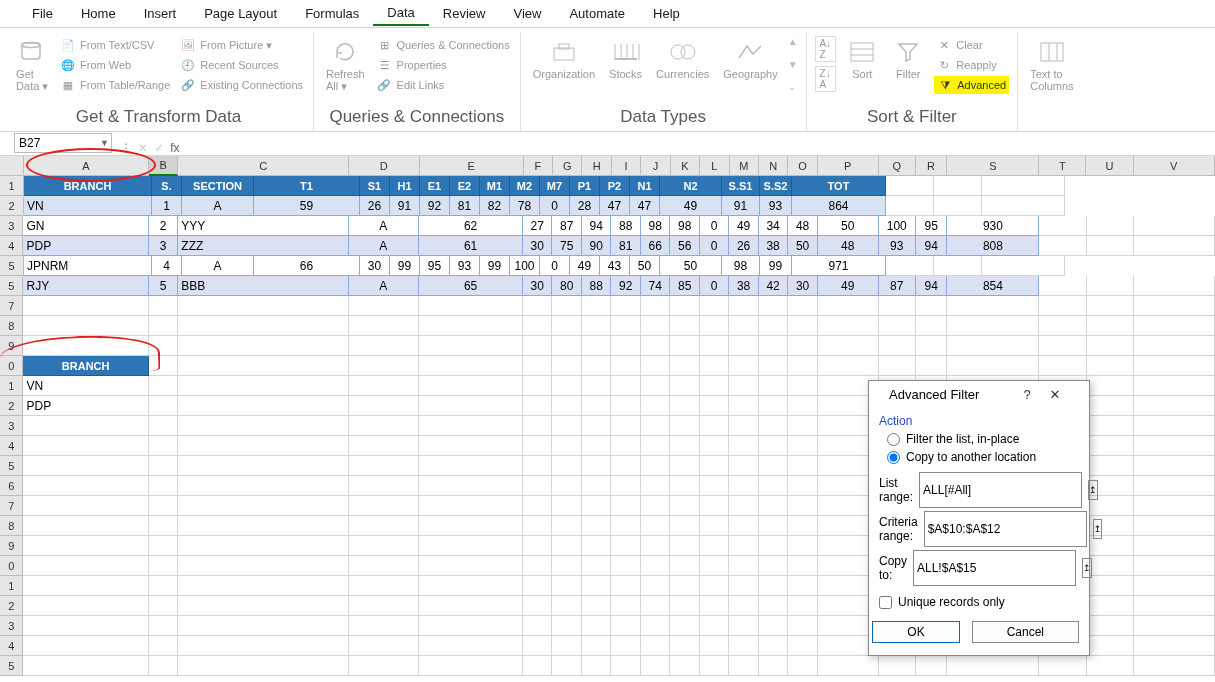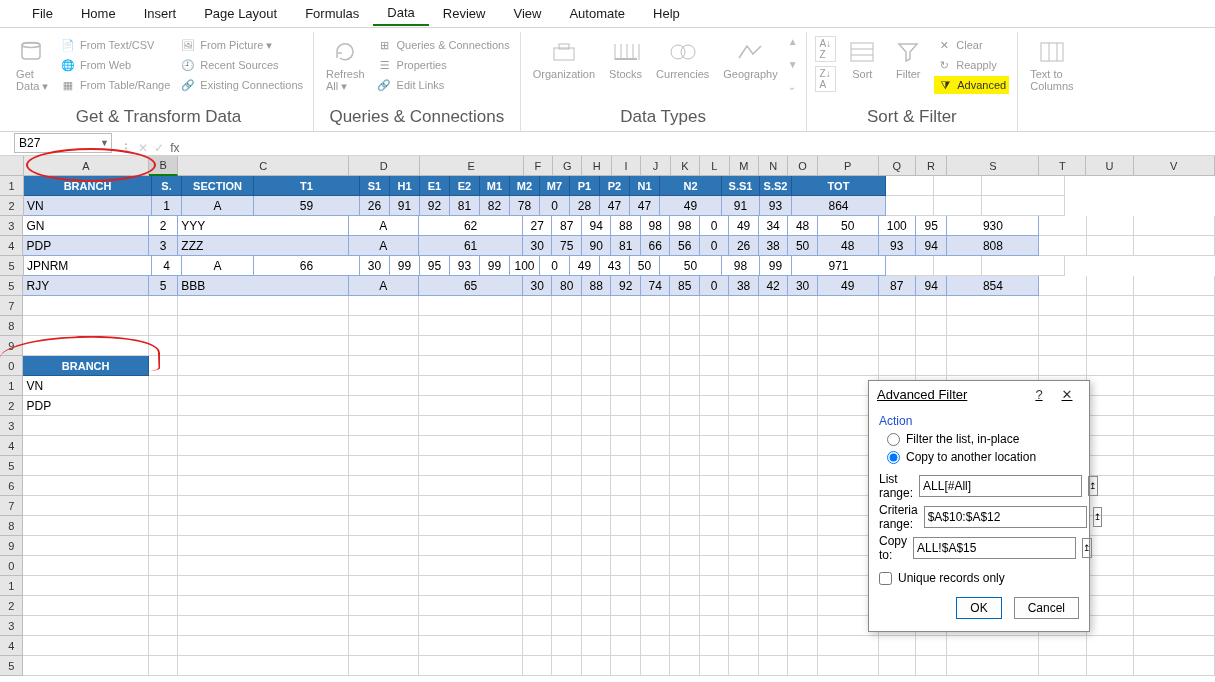--- a/index.html
+++ b/index.html
@@ -56,35 +56,35 @@
 .tbeven { background: #fff; }
 .tblcell { border-right: 1px solid #8ea9db; border-bottom: 1px solid #8ea9db; }
 .ctr { justify-content: center; }
 
 
 .redmark1 { position: absolute; left: 26px; top: 148px; width: 130px; height: 34px; border: 2px solid #e02020; border-radius: 50%; pointer-events: none; z-index: 50; }
 .redmark2 { position: absolute; left: 0px; top: 336px; width: 160px; height: 38px; border: 2px solid #e02020; border-radius: 50% 50% 10% 10%; border-bottom: none; border-left: none; pointer-events: none; z-index: 50; transform: rotate(-2deg); }
 
 
 .dialog { position: absolute; left: 868px; top: 380px; width: 222px; background: #fff; border: 1px solid #888; box-shadow: 2px 2px 8px rgba(0,0,0,0.25); z-index: 100; font-size: 12px; }
-.dlg-title { display: flex; align-items: center; padding: 6px 8px; font-size: 13px; text-decoration: underline; }
+.dlg-title { display: flex; align-items: center; padding: 6px 20px; font-size: 13px; }
 .dlg-title .ttxt { flex: 1; }
 .dlg-title .hbtn { width: 28px; text-align: center; color: #333; font-size: 13px; }
 .dlg-body { padding: 4px 10px 8px 10px; }
 .dlg-section { margin-bottom: 6px; }
 .dlg-label { color: #1d4ed8; padding: 2px 0; }
 .dlg-radio { display: flex; align-items: center; gap: 6px; padding: 2px 0 2px 8px; }
 .dlg-radio input { margin: 0; }
 .dlg-field-row { display: flex; align-items: center; gap: 6px; margin: 3px 0; }
 .dlg-field-row .fl { width: 72px; }
-.dlg-input { flex: 1; border: 1px solid #888; height: 22px; padding: 0 3px; font-size: 12px; background: #fff; }
+.dlg-input { flex: 1; border: 1px solid #888; height: 36px; padding: 0 3px; font-size: 12px; background: #fff; }
 .dlg-collapse { width: 18px; height: 20px; border: 1px solid #888; display: flex; align-items: center; justify-content: center; font-size: 9px; }
 .dlg-check { display: flex; align-items: center; gap: 6px; padding: 6px 0; }
 .dlg-buttons { display: flex; justify-content: flex-end; gap: 12px; padding: 6px 0 4px 0; }
-.dlg-btn { border: 1px solid #888; background: #fdfdfd; padding: 3px 13px; font-size: 12px; }
+.dlg-btn { border: 1px solid #888; background: #fdfdfd; padding: 3px 34px; font-size: 12px; }
 .dlg-btn.primary { border: 1px solid #0067c0; }
 
 svg { display: block; }
 </style>
 </head>
 <body>
 
 <div class="menubar">
   <div class="menuitem">File</div>
   <div class="menuitem">Home</div>

